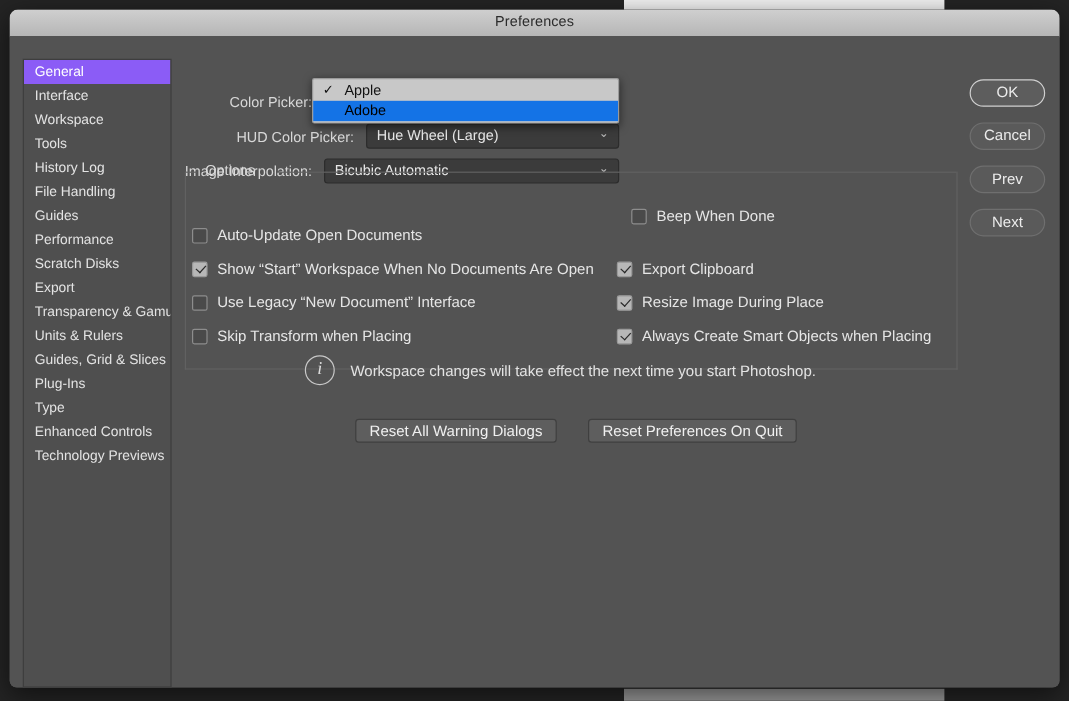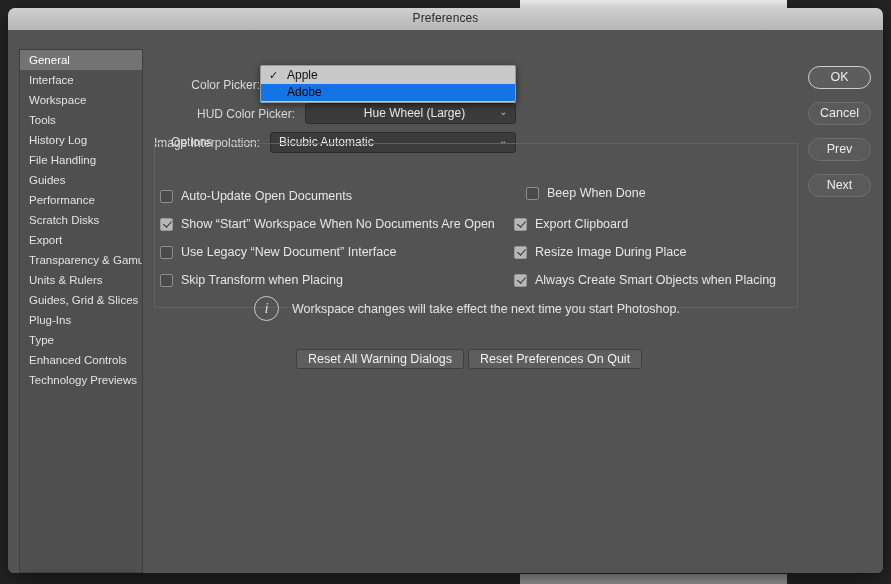--- a/index.html
+++ b/index.html
@@ -87,21 +87,21 @@
   .side-item {
     height: 20px;
     line-height: 20px;
     padding-left: 9px;
     font-size: 11.5px;
     color: #e3e3e3;
     white-space: nowrap;
     cursor: default;
   }
   .side-item.selected {
-    background: #737373;
+    background: #8b5cf6;
     color: #ffffff;
   }
 
   
   .form-row {
     position: absolute;
     display: flex;
     align-items: center;
   }
   .form-label {
@@ -272,21 +272,21 @@
     color: #e3e3e3;
     white-space: nowrap;
   }
 
   
   #reset-row {
     position: absolute;
     left: 288px;
     top: 319px;
     display: flex;
-    gap: 4px;
+    gap: 26px;
   }
   .gray-button {
     background: #5e5e5e;
     border: 1px solid #3f3f3f;
     border-radius: 3px;
     color: #f0f0f0;
     font-size: 12.5px;
     height: 20px;
     line-height: 18px;
     padding: 0 11px;
@@ -360,21 +360,21 @@
     <div class="form-row" style="left:146px; top:44px; width:362px;">
       <div class="form-label" style="width:106px;">Color Picker:</div>
       <div class="ps-select" style="width:246px; margin-left:10px;">
         <span>Apple</span>
         <span class="chev">⌄</span>
       </div>
     </div>
 
     <div class="form-row" style="left:146px; top:73px; width:362px;">
       <div class="form-label" style="width:106px;margin-left:43px;">HUD Color Picker:</div>
-      <div class="ps-select" style="width:246px; margin-left:10px;text-align:center;">
+      <div class="ps-select" style="width:246px; margin-left:10px;">
         <span>Hue Wheel (Large)</span>
         <span class="chev">⌄</span>
       </div>
     </div>
 
     <div class="form-row" style="left:146px; top:102px; width:362px;">
       <div class="form-label" style="width:106px;">Image Interpolation:</div>
       <div class="ps-select" style="width:246px; margin-left:10px;">
         <span>Bicubic Automatic</span>
         <span class="chev">⌄</span>
@@ -401,21 +401,21 @@
         <div class="check-row" style="left: 152px; top: 215px;">
           <div class="cbox off"></div>
           <div class="check-label">Use Legacy “New Document” Interface</div>
         </div>
         <div class="check-row" style="left: 152px; top: 243px;">
           <div class="cbox off"></div>
           <div class="check-label">Skip Transform when Placing</div>
         </div>
       </div>
     <div id="options-right">
-        <div class="check-row" style="left: 506px; top: 156px; padding-left: 12px;">
+        <div class="check-row" style="left: 506px; top: 143px; padding-left: 12px;">
           <div class="cbox off"></div>
           <div class="check-label">Beep When Done</div>
         </div>
         <div class="check-row" style="left: 506px; top: 187px;">
           <div class="cbox on"></div>
           <div class="check-label">Export Clipboard</div>
         </div>
         <div class="check-row" style="left: 506px; top: 215px;">
           <div class="cbox on"></div>
           <div class="check-label">Resize Image During Place</div>

